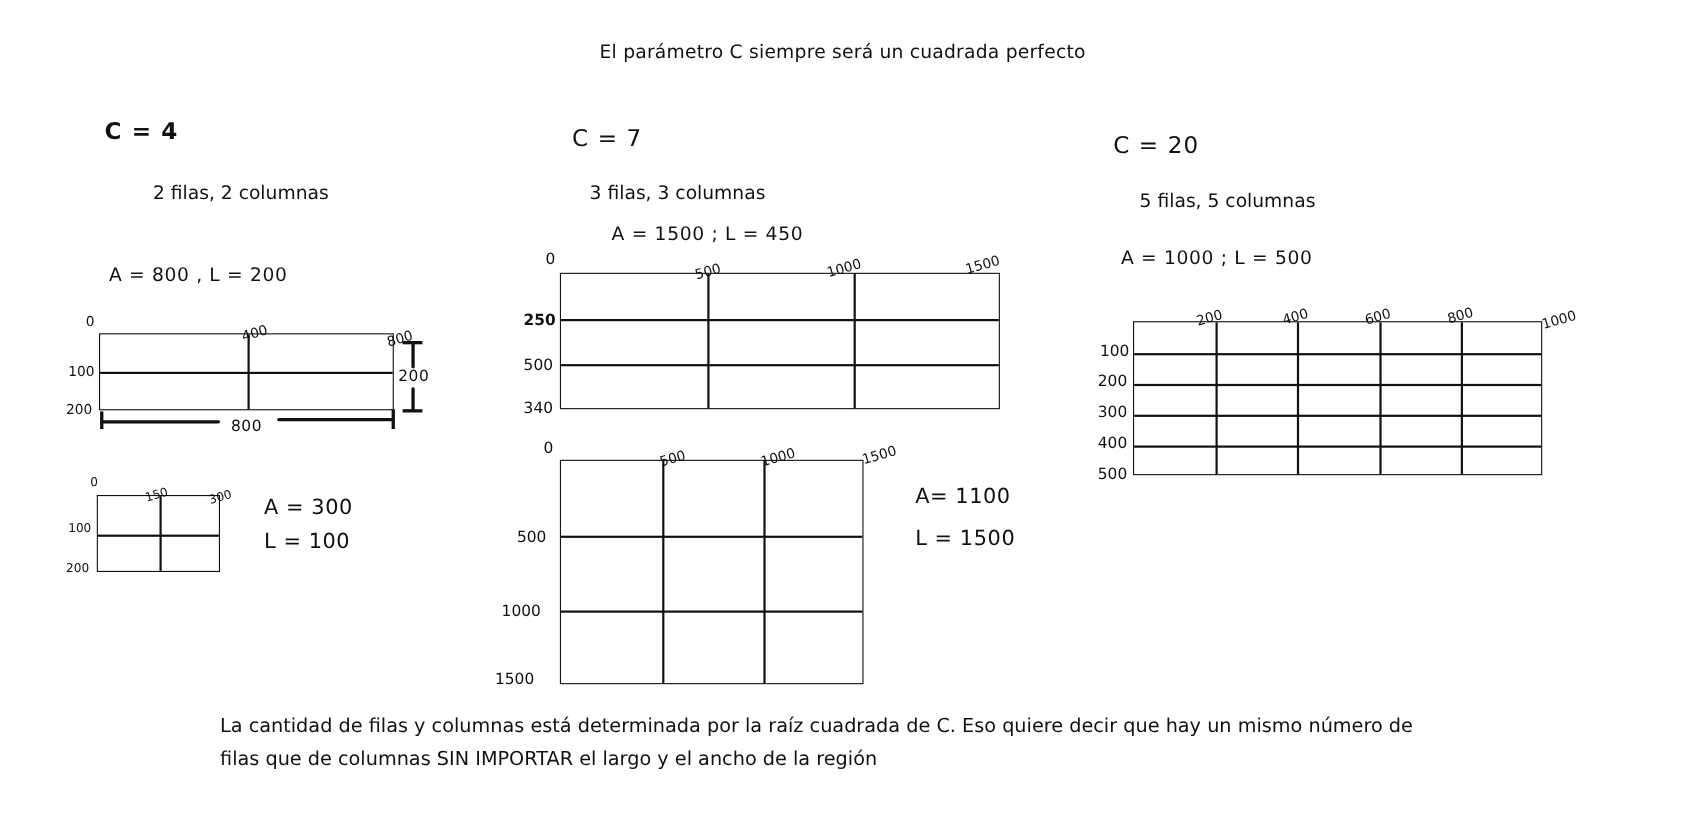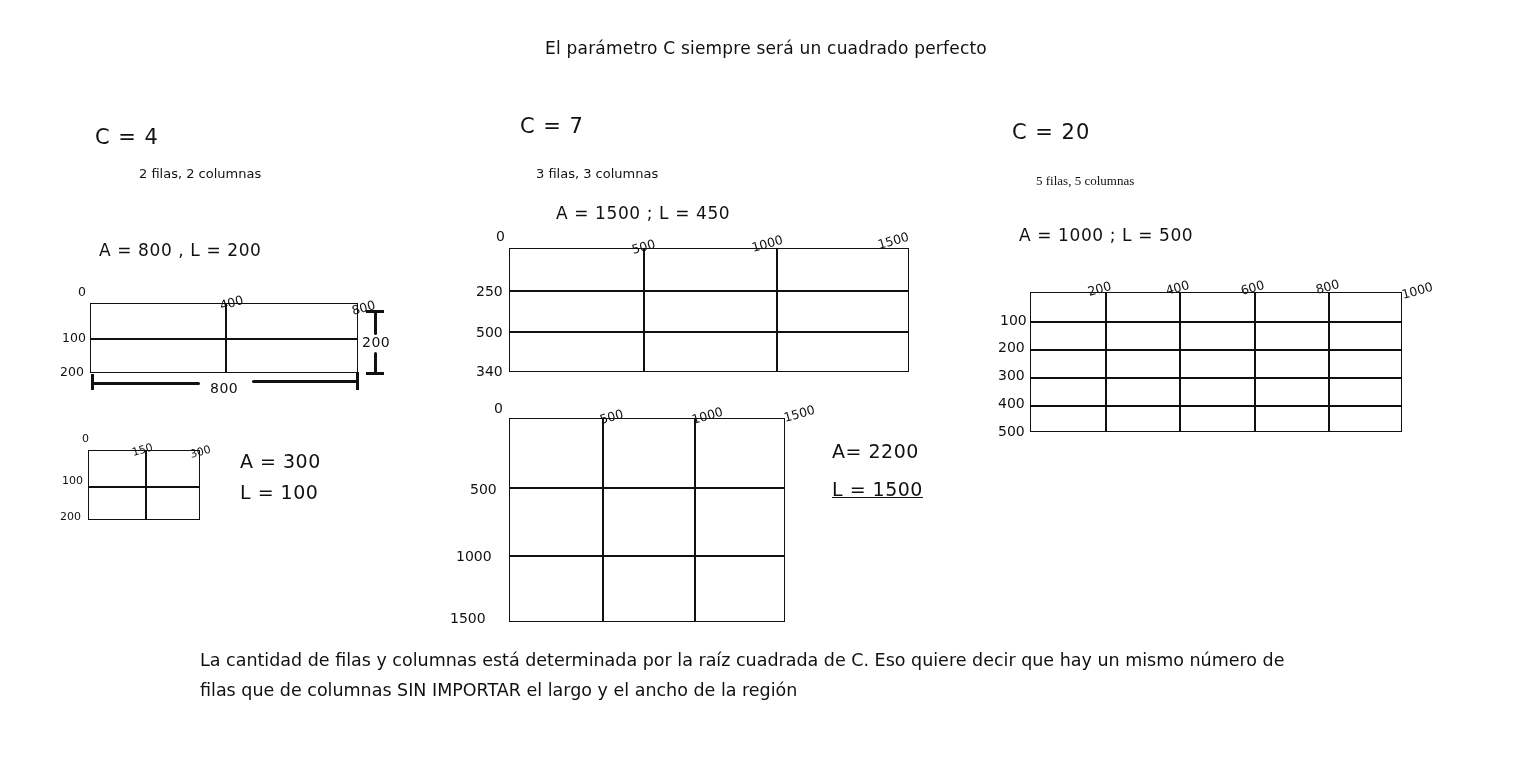--- a/index.html
+++ b/index.html
@@ -24,21 +24,21 @@
     text-align: center;
     font-size: 17px;
     letter-spacing: .2px;
   }
 
   .case-title {
     font-size: 21px;
     letter-spacing: 1px;
   }
   .case-sub {
-    font-size: 13px;
+    font-size: 17px;
   }
   .case-dims {
     font-size: 17px;
     letter-spacing: .6px;
   }
 
   .grid {
     position: absolute;
     border: 1.6px solid #111;
     box-sizing: border-box;
@@ -94,23 +94,23 @@
   }
   .measure-label {
     position: absolute;
     font-size: 14px;
     letter-spacing: .5px;
   }
 </style>
 </head>
 <body>
 
-<div class="abs title">El parámetro C siempre será un cuadrado perfecto</div>
-
-<div class="abs case-title" style="left:95px; top:125px;">C = 4</div>
+<div class="abs title">El parámetro C siempre será un cuadrada perfecto</div>
+
+<div class="abs case-title" style="left:95px; top:107px;font-weight:bold;">C = 4</div>
 <div class="abs case-sub" style="left:139px; top:166px;">2 filas, 2 columnas</div>
 <div class="abs case-dims" style="left:99px; top:240px;">A = 800 ,  L = 200</div>
 
 <div class="grid" style="left:90px; top:303px; width:268px; height:70px;">
   <div class="vline" style="left:134px;"></div>
   <div class="hline" style="top:34px;"></div>
 </div>
 <div class="tick" style="left:78px; top:284px;">0</div>
 <div class="tick rot" style="left:222px; top:298px;">400</div>
 <div class="tick rot" style="left:354px; top:303px;">800</div>
@@ -148,42 +148,42 @@
 <div class="grid" style="left:509px; top:248px; width:400px; height:124px;">
   <div class="vline" style="left:133px;"></div>
   <div class="vline" style="left:266px;"></div>
   <div class="hline" style="top:41px;"></div>
   <div class="hline" style="top:82px;"></div>
 </div>
 <div class="tick big" style="left:496px; top:228px;">0</div>
 <div class="tick rot" style="left:634px; top:242px;">500</div>
 <div class="tick rot" style="left:754px; top:240px;">1000</div>
 <div class="tick rot" style="left:880px; top:237px;">1500</div>
-<div class="tick big" style="left:476px; top:283px;">250</div>
+<div class="tick big" style="left:476px; top:283px;font-weight:bold;">250</div>
 <div class="tick big" style="left:476px; top:324px;">500</div>
 <div class="tick big" style="left:476px; top:363px;">340</div>
 
 <div class="grid" style="left:509px; top:418px; width:276px; height:204px;">
   <div class="vline" style="left:92px;"></div>
   <div class="vline" style="left:184px;"></div>
   <div class="hline" style="top:68px;"></div>
   <div class="hline" style="top:136px;"></div>
 </div>
 <div class="tick big" style="left:494px; top:400px;">0</div>
 <div class="tick rot" style="left:602px; top:412px;">500</div>
 <div class="tick rot" style="left:694px; top:412px;">1000</div>
 <div class="tick rot" style="left:786px; top:410px;">1500</div>
 <div class="tick big" style="left:470px; top:481px;">500</div>
 <div class="tick big" style="left:456px; top:548px;">1000</div>
 <div class="tick big" style="left:450px; top:610px;">1500</div>
-<div class="abs note" style="left:832px; top:440px;">A= 2200</div>
-<div class="abs note" style="left:832px; top:478px;text-decoration:underline;">L = 1500</div>
+<div class="abs note" style="left:832px; top:440px;">A= 1100</div>
+<div class="abs note" style="left:832px; top:478px;">L = 1500</div>
 
 <div class="abs case-title" style="left:1012px; top:120px;">C = 20</div>
-<div class="abs case-sub" style="left:1036px; top:173px;font-family:Liberation Serif, serif;">5 filas, 5 columnas</div>
+<div class="abs case-sub" style="left:1036px; top:173px;">5 filas, 5 columnas</div>
 <div class="abs case-dims" style="left:1019px; top:225px;">A = 1000 ;  L = 500</div>
 
 <div class="grid" style="left:1030px; top:292px; width:372px; height:140px;">
   <div class="vline" style="left:74px;"></div>
   <div class="vline" style="left:148px;"></div>
   <div class="vline" style="left:223px;"></div>
   <div class="vline" style="left:297px;"></div>
   <div class="hline" style="top:28px;"></div>
   <div class="hline" style="top:56px;"></div>
   <div class="hline" style="top:84px;"></div>

